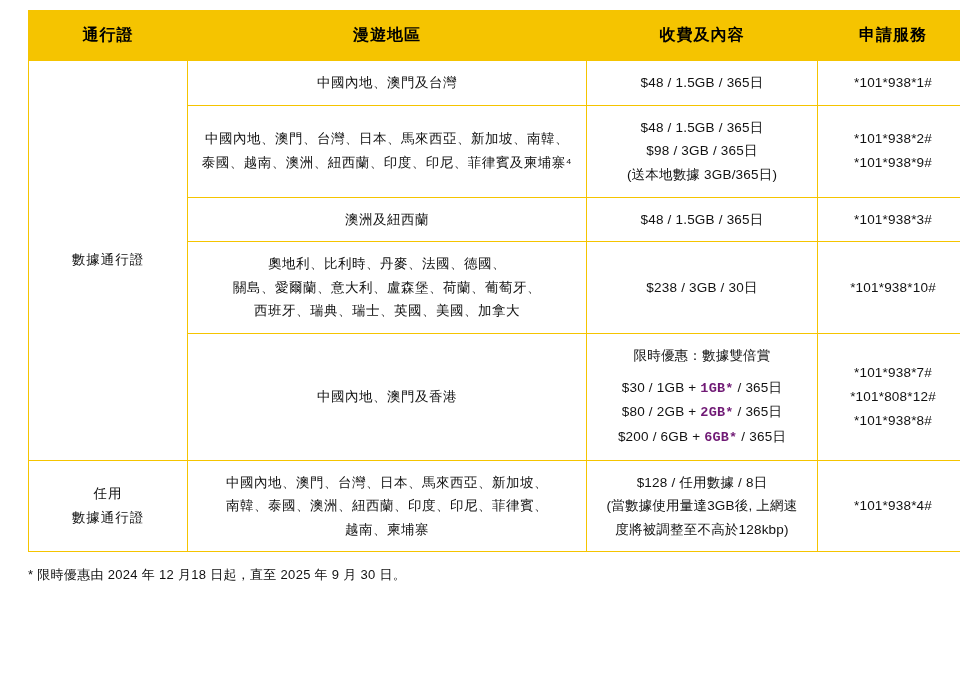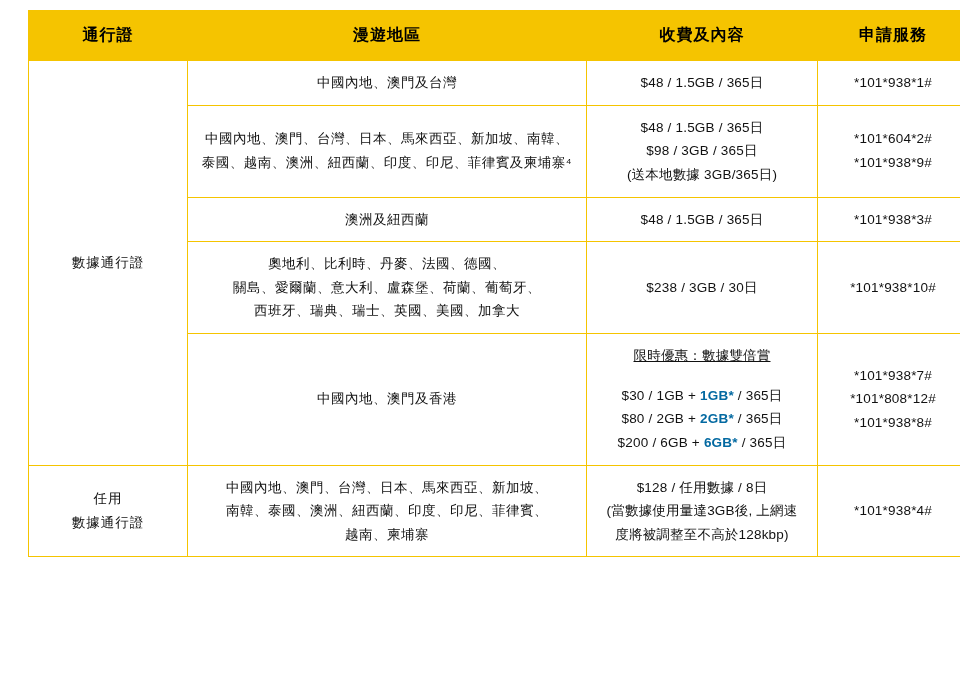--- a/index.html
+++ b/index.html
@@ -53,27 +53,27 @@
     letter-spacing: 0.5px;
   }
   td.charge {
     letter-spacing: 0.2px;
   }
   td.apply {
     letter-spacing: 0.2px;
     line-height: 1.9;
   }
   .red {
-    color: #0369a1;
+    color: #701a75;
     font-weight: bold;
+    font-family: Liberation Mono, monospace;
   }
   .promo-title {
     display: block;
-    margin-bottom: 16px;
-    text-decoration: underline;
+    margin-bottom: 8px;
   }
   .note {
     margin-top: 14px;
     font-size: 13px;
     color: #111111;
     letter-spacing: 0.3px;
   }
   .terms-wrap {
     margin-top: 22px;
   }
@@ -124,21 +124,21 @@
         <td class="region">
           <span class="line">中國內地、澳門、台灣、日本、馬來西亞、新加坡、南韓、</span>
           <span class="line">泰國、越南、澳洲、紐西蘭、印度、印尼、菲律賓及柬埔寨⁴</span>
         </td>
         <td class="charge">
           <span class="line">$48 / 1.5GB / 365日</span>
           <span class="line">$98 / 3GB / 365日</span>
           <span class="line">(送本地數據 3GB/365日)</span>
         </td>
         <td class="apply">
-          <span class="line">*101*604*2#</span>
+          <span class="line">*101*938*2#</span>
           <span class="line">*101*938*9#</span>
         </td>
       </tr>
 
       <tr>
         <td class="region">
           <span class="line">澳洲及紐西蘭</span>
         </td>
         <td class="charge">
           <span class="line">$48 / 1.5GB / 365日</span>
@@ -195,15 +195,16 @@
           <span class="line">度將被調整至不高於128kbp)</span>
         </td>
         <td class="apply">
           <span class="line">*101*938*4#</span>
         </td>
       </tr>
 
     </tbody>
   </table>
 
+  <div class="note">* 限時優惠由 2024 年 12 月18 日起，直至 2025 年 9 月 30 日。</div>
 
 
 </div>
 
 </body></html>

